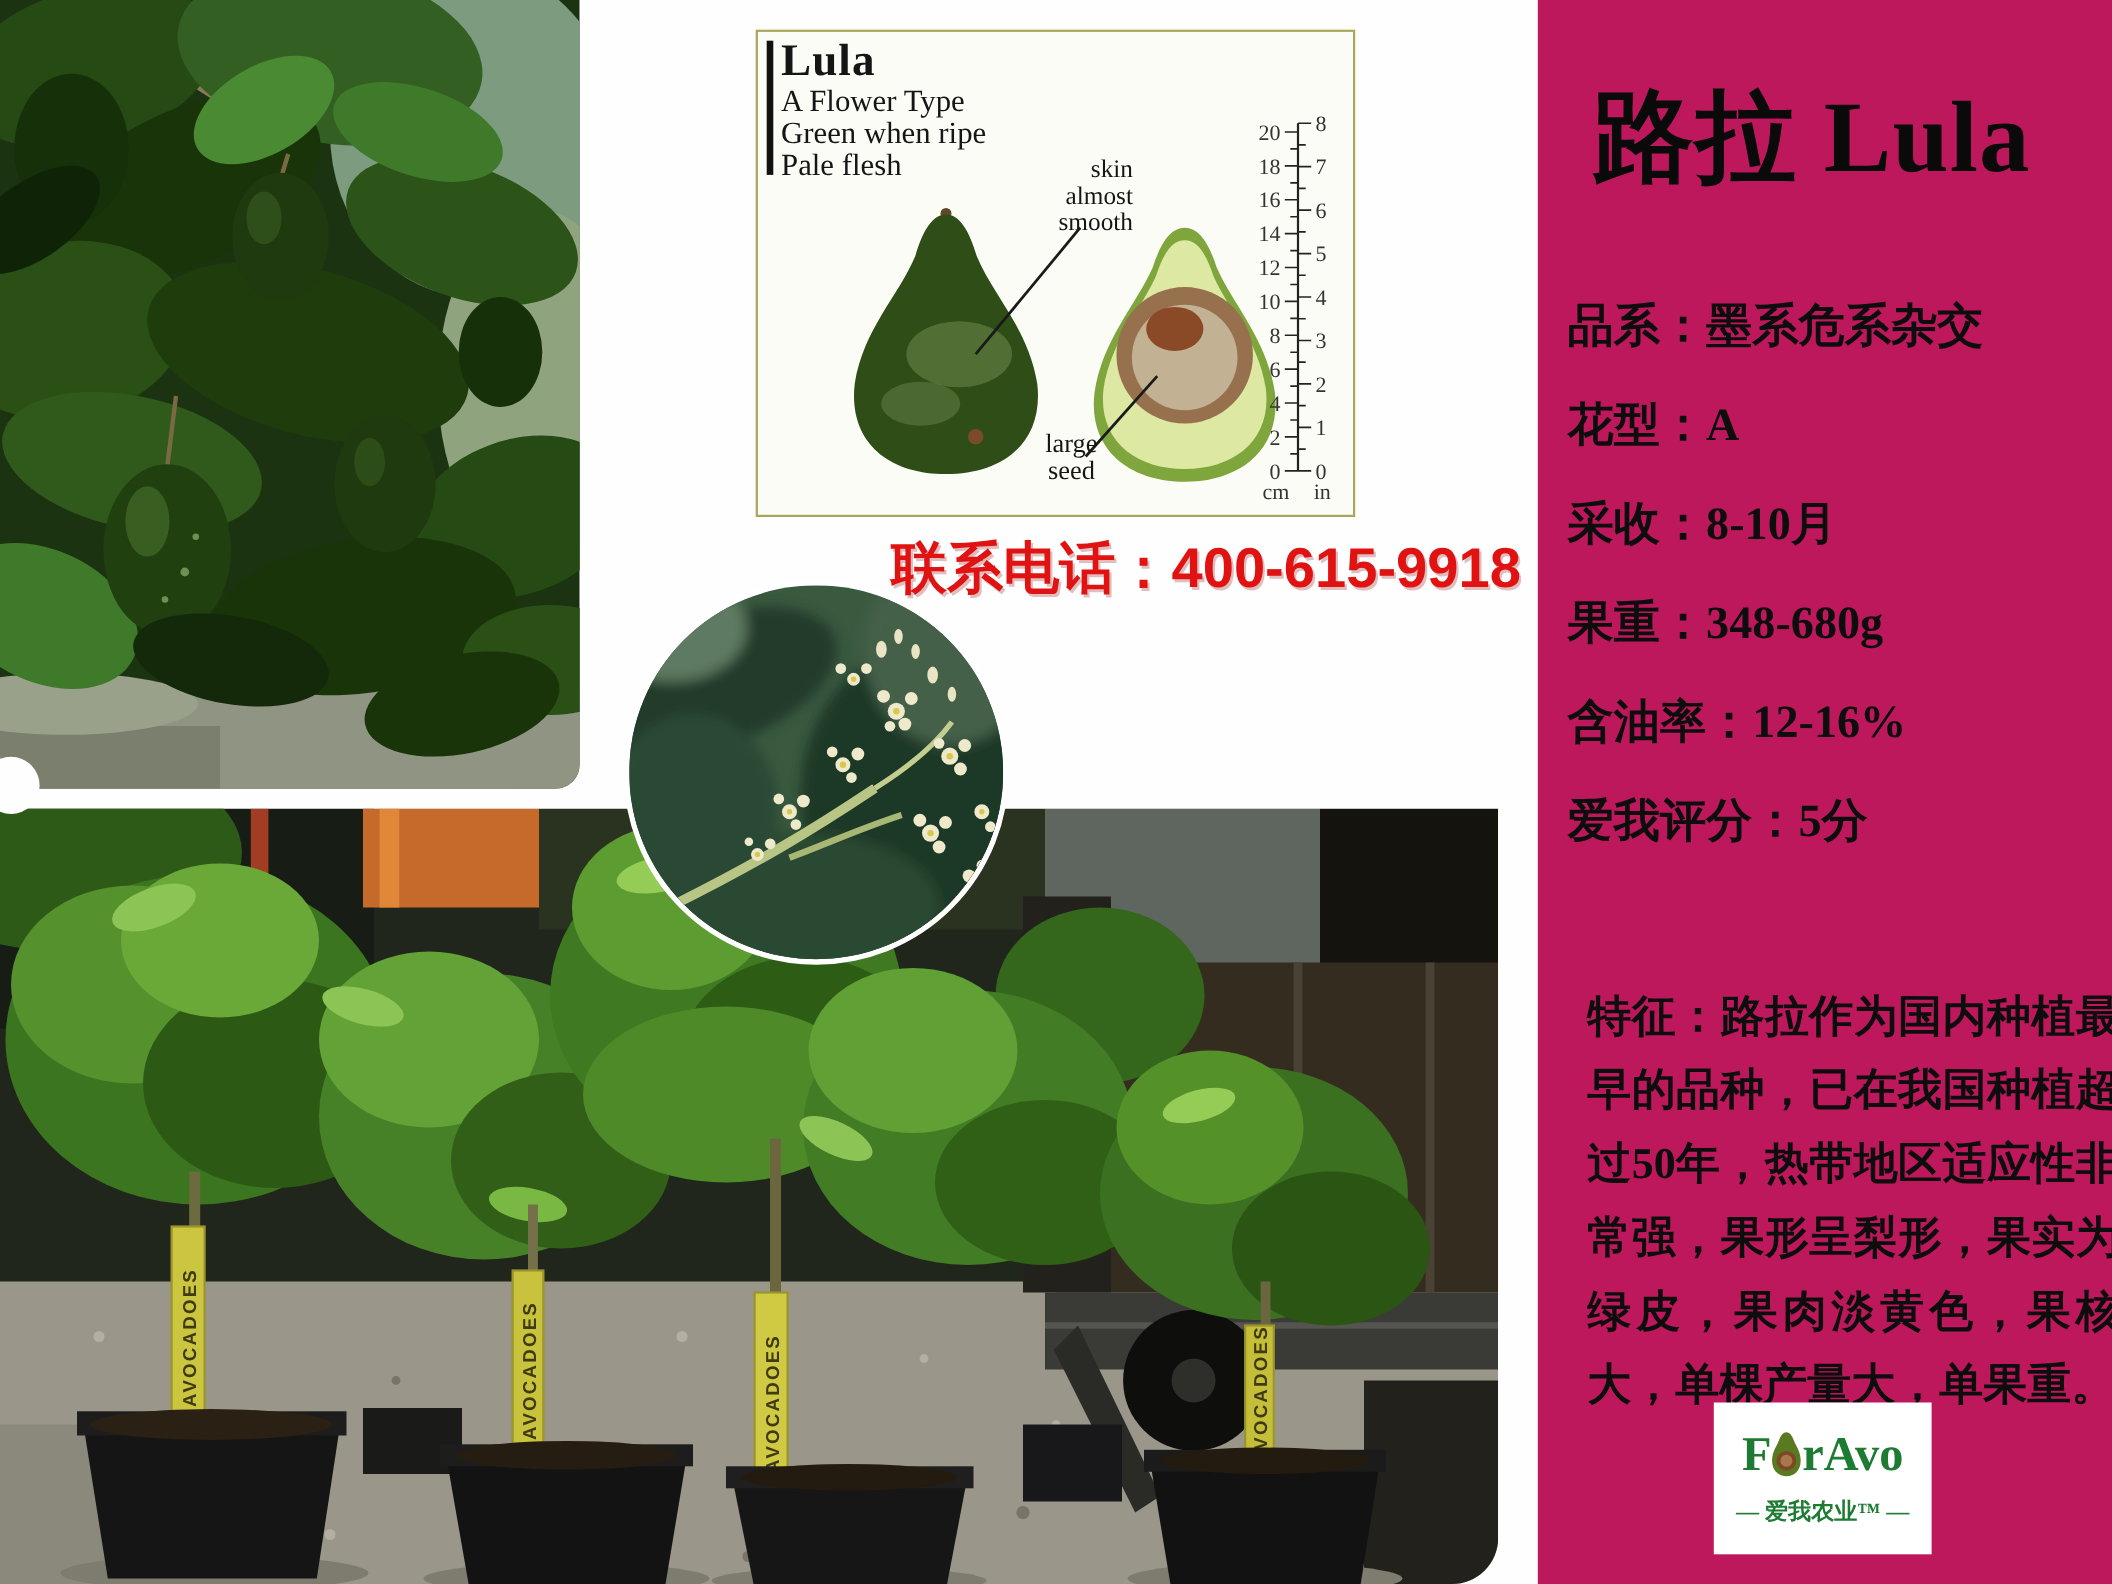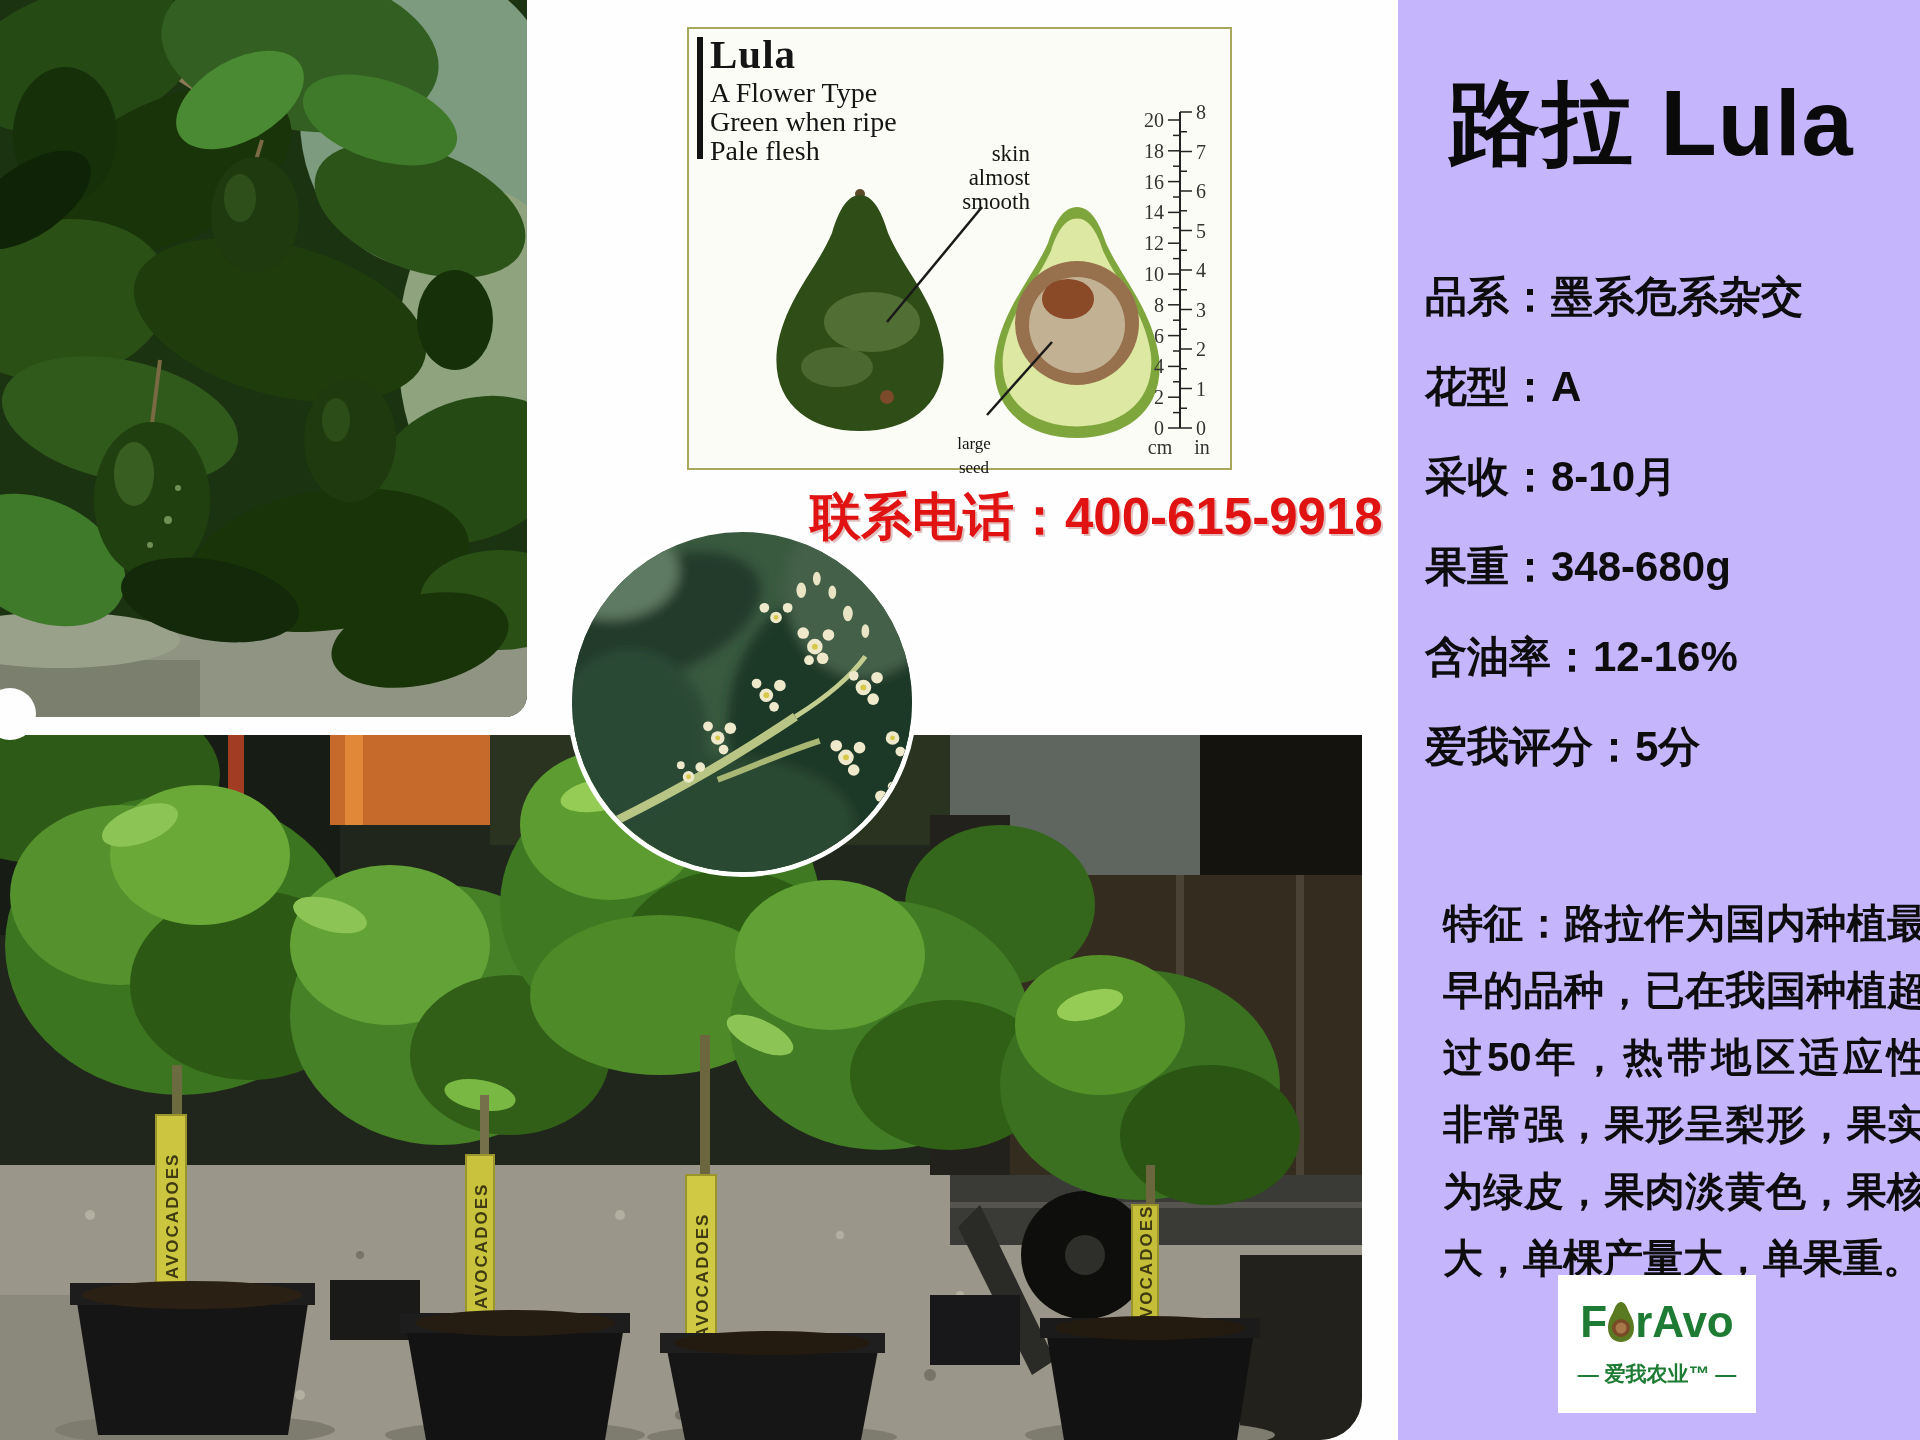--- a/index.html
+++ b/index.html
@@ -15,31 +15,31 @@
   #corner-notch{left:-16px;top:688px;width:52px;height:52px;border-radius:50%;background:#fefefe;z-index:4;}
 
   
   #diagram-box{left:687px;top:27px;width:545px;height:443px;background:#fcfcf6;
                border:2px solid #a8a85c;box-sizing:border-box;}
   #diagram-svg{left:687px;top:27px;width:545px;height:443px;}
   .serif{font-family:"Liberation Serif",serif;color:#151515;}
   #variety-name{left:710px;top:30px;font-size:41px;font-weight:bold;letter-spacing:1px;}
   #trait-list{left:710px;top:78px;font-size:28px;line-height:29px;}
   #skin-note{left:890px;top:142px;width:140px;text-align:right;font-size:23px;line-height:24px;}
-  #seed-note{left:908px;top:432px;width:132px;text-align:center;font-size:17px;line-height:24px;}
+  #seed-note{left:908px;top:392px;width:132px;text-align:center;font-size:24px;line-height:24px;}
   svg text.rtxt{font-family:"Liberation Serif",serif;font-size:20px;fill:#333;}
   svg text.tagtxt{font-family:"Liberation Sans",sans-serif;font-size:17px;font-weight:bold;
                   fill:#3f3a12;letter-spacing:2px;}
 
   
   #contact-line{left:810px;top:483px;font-size:51px;font-weight:bold;color:#e01212;
                 text-shadow:2px 2px 0 rgba(140,0,0,0.25);white-space:nowrap;z-index:3;}
 
   
-  #sidebar{left:1398px;top:0;width:522px;height:1440px;background:#c4b5fd;}
+  #sidebar{left:1398px;top:0;width:522px;height:1440px;background:#be185d;font-family:Liberation Serif, serif;}
   #sidebar-title{left:50px;top:62px;font-size:92px;font-weight:bold;color:#0a0a0a;
                  letter-spacing:1px;white-space:nowrap;}
   #spec-list{left:27px;top:276px;width:480px;}
   .spec-line{font-size:42px;font-weight:bold;color:#0d0d0d;line-height:42px;margin-bottom:48px;
              white-space:nowrap;}
   #variety-description{left:27px;top:890px;width:484px;font-size:40px;font-weight:bold;color:#0d0d0d;
                  line-height:67px;text-align:justify;margin-left:18px;}
   #logo-card{left:160px;top:1275px;width:198px;height:138px;background:#ffffff;
              display:flex;flex-direction:column;align-items:center;justify-content:center;}
   #logo-brand{display:flex;align-items:center;font-size:44px;font-weight:bold;color:#1e7b33;

